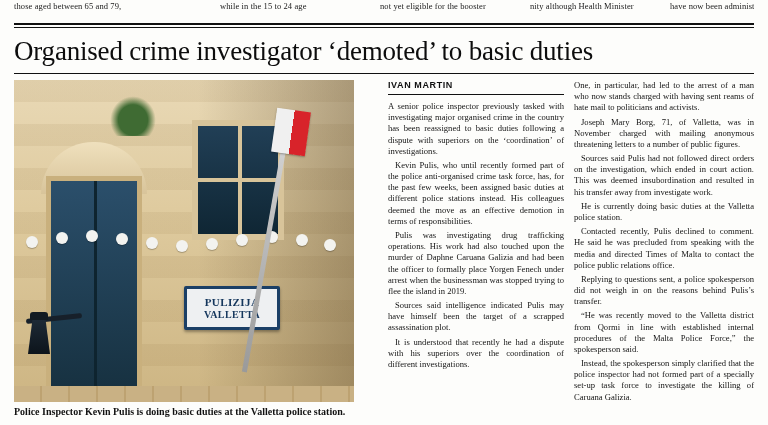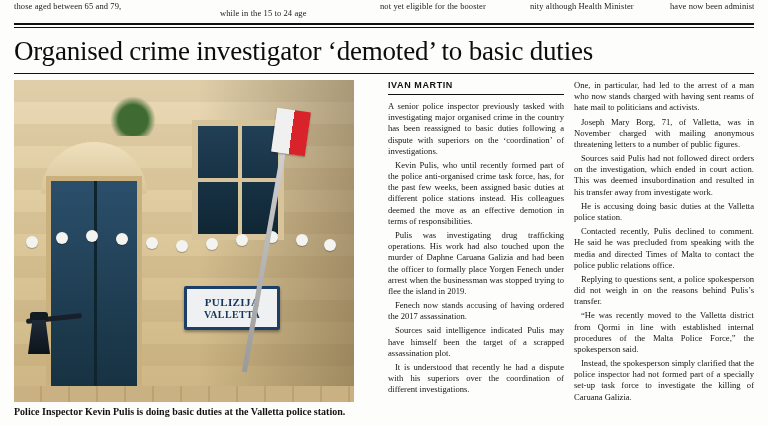--- a/index.html
+++ b/index.html
@@ -25,21 +25,21 @@
     line-height: 1.05;
     color: #1a1a1a;
     padding: 2px 0 21px 0;
     height: 16px;
     align-items: flex-start;
     overflow: hidden;
     letter-spacing: .1px;
   }
   .top-strip .tcol { white-space: nowrap; }
   .top-strip .tcol.c1 { flex: 0 0 196px; }
-  .top-strip .tcol.c2 { flex: 0 0 150px; margin-top: 7px; }
+  .top-strip .tcol.c2 { flex: 0 0 150px; }
   .top-strip .tcol.c3 { flex: 0 0 140px; }
   .top-strip .tcol.c4 { flex: 0 0 130px; }
   .top-strip .tcol.c5 { flex: 1 1 auto; }
 
   .rule-thick { border-top: 2px solid #111; margin: 0 0 0 0; }
   .rule-thin  { border-top: 1px solid #111; margin-top: 1.5px; }
 
   
   .headline {
     font-family: "Liberation Serif", serif;
@@ -261,30 +261,29 @@
       </div>
       <div class="caption">Police Inspector Kevin Pulis is doing basic duties at the Valletta police station.</div>
     </div>
 
     <div class="col-text">
       <div class="byline">IVAN MARTIN</div>
       <div class="byline-rule"></div>
       <p class="para first">A senior police inspector previously tasked with investigating major organised crime in the country has been reassigned to basic duties following a dispute with superiors on the ‘coordination’ of investigations.</p>
       <p class="para">Kevin Pulis, who until recently formed part of the police anti-organised crime task force, has, for the past few weeks, been assigned basic duties at different police stations instead. His colleagues deemed the move as an effective demotion in terms of responsibilities.</p>
       <p class="para">Pulis was investigating drug trafficking operations. His work had also touched upon the murder of Daphne Caruana Galizia and had been the officer to formally place Yorgen Fenech under arrest when the businessman was stopped trying to flee the island in 2019.</p>
-      <p class="para">Fenech now stands accusing of having ordered the 2017 assassination.</p>
       <p class="para">Sources said intelligence indicated Pulis may have himself been the target of a scrapped assassination plot.</p>
       <p class="para">It is understood that recently he had a dispute with his superiors over the coordination of different investigations.</p>
     </div>
 
     <div class="col-text2">
       <p class="para first">One, in particular, had led to the arrest of a man who now stands charged with having sent reams of hate mail to politicians and activists.</p>
       <p class="para">Joseph Mary Borg, 71, of Valletta, was in November charged with mailing anonymous threatening letters to a number of public figures.</p>
       <p class="para">Sources said Pulis had not followed direct orders on the investigation, which ended in court action. This was deemed insubordination and resulted in his transfer away from investigate work.</p>
-      <p class="para">He is accusing doing basic duties at the Valletta police station.</p>
+      <p class="para">He is currently doing basic duties at the Valletta police station.</p>
       <p class="para">Contacted recently, Pulis declined to comment. He said he was precluded from speaking with the media and directed Times of Malta to contact the police public relations office.</p>
       <p class="para">Replying to questions sent, a police spokesperson did not weigh in on the reasons behind Pulis’s transfer.</p>
       <p class="para">“He was recently moved to the Valletta district from Qormi in line with established internal procedures of the Malta Police Force,” the spokesperson said.</p>
       <p class="para">Instead, the spokesperson simply clarified that the police inspector had not formed part of a specially set-up task force to investigate the killing of Caruana Galizia.</p>
     </div>
 
   </div>
 </div>
 
 </body></html>

